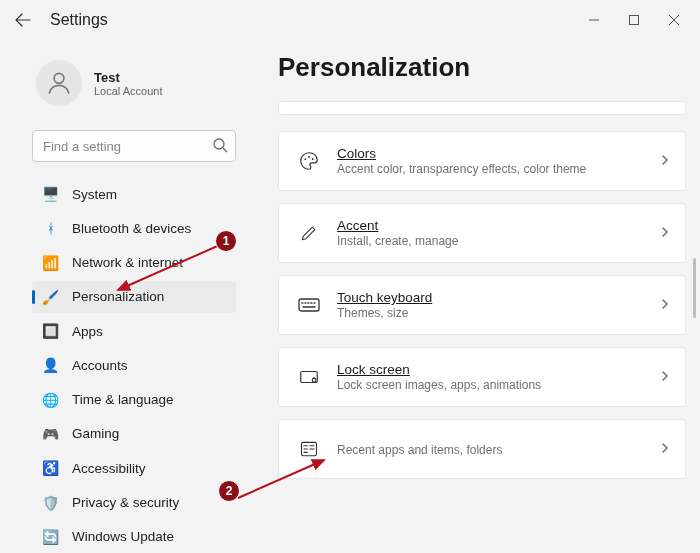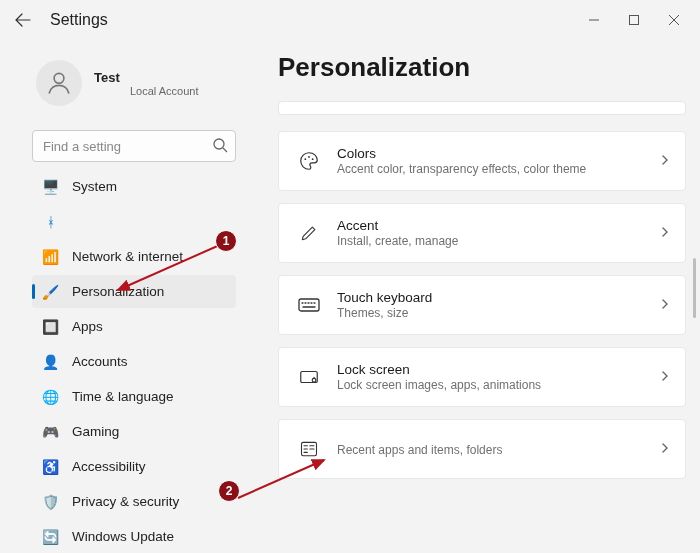--- a/index.html
+++ b/index.html
@@ -10,41 +10,41 @@
 .titlebar .title { margin-left: 10px; font-size: 16px; color:#222; }
 .win-controls { margin-left:auto; display:flex; }
 .win-controls .wc { width: 40px; height:30px; display:flex; align-items:center; justify-content:center; color:#555; }
 
 .container { display:flex; height: calc(553px - 40px); }
 
 .sidebar { width: 248px; padding: 10px 8px 0 32px; display:flex; flex-direction:column; }
 .account { display:flex; align-items:center; gap:12px; padding: 10px 4px 18px 4px; }
 .avatar { width:46px; height:46px; border-radius:50%; background:#e6e6e6; display:flex; align-items:center; justify-content:center; color:#666; }
 .acct-name { font-size:13px; font-weight:600; color:#222; }
-.acct-type { font-size:11px; color:#666;margin-left:36px; }
-
-.search-wrap { position:relative; margin: 6px 4px 8px 0; }
+.acct-type { font-size:11px; color:#666; }
+
+.search-wrap { position:relative; margin: 6px 4px 16px 0; }
 .search-input { width: 100%; height:32px; border:1px solid #ccc; border-radius:4px; background:#fdfdfd; padding: 0 32px 0 10px; font-size:13px; color:#333; outline:none; }
 .search-input::placeholder { color:#888; }
 .search-icon { position:absolute; right:8px; top:7px; color:#666; }
 
 .nav { display:flex; flex-direction:column; gap:2px; overflow-y:auto; padding-right:4px; }
 .nav-item { display:flex; align-items:center; gap:12px; height:36px; padding:0 10px; border-radius:4px; font-size:13.5px; color:#222; cursor:pointer; position:relative; }
 .nav-item.selected { background:#eaeaea; }
 .nav-item.selected::before { content:""; position:absolute; left:0; top:9px; bottom:9px; width:3px; background:#0067c0; border-radius:3px; }
 .nav-icon { width:18px; height:18px; display:flex; align-items:center; justify-content:center; font-size:14px; }
 
 .main { flex:1; padding: 12px 14px 0 30px; overflow-y:auto; }
 .page-title { font-size:26px; font-weight:600; color:#1a1a1a; margin-bottom:18px; }
 .slab-top { height:14px; background:#fff; border:1px solid #e7e7e7; border-radius:4px; margin-bottom:16px; }
 
 .setting-card { background:#fff; border:1px solid #e8e8e8; border-radius:4px; height:60px; margin-bottom:12px; display:flex; align-items:center; padding:0 14px; cursor:pointer; }
 .setting-card .card-icon { width:32px; display:flex; align-items:center; justify-content:center; color:#333; }
 .setting-card .card-text { flex:1; margin-left:12px; }
-.setting-card .card-label { font-size:13.5px; color:#1a1a1a; }
+.setting-card .card-label { font-size:13.5px; color:#1a1a1a;text-decoration:underline; }
 .setting-card .card-desc { font-size:12px; color:#707070; margin-top:1px; }
 .setting-card .chev { color:#666; }
 
 .scrollbar-indicator { position:absolute; right:4px; top:258px; width:3px; height:60px; background:#bdbdbd; border-radius:3px; }
 
 
 .anno-badge { position:absolute; width:22px; height:22px; border-radius:50%; background:#8b0f17; color:#fff; font-size:12px; font-weight:700; display:flex; align-items:center; justify-content:center; border:1px solid #fff; z-index:20; }
 .anno-svg { position:absolute; top:0; left:0; pointer-events:none; z-index:19; }
 </style>
 </head>
@@ -100,20 +100,21 @@
           </svg>
       </span>
     </div>
     <div class="nav" id="nav">
         <div class="nav-item">
           <span class="nav-icon">🖥️</span>
           <span>System</span>
         </div>
         <div class="nav-item">
           <span class="nav-icon" style="color: rgb(0, 120, 212);">ᚼ</span>
+          <span>Bluetooth &amp; devices</span>
         </div>
         <div class="nav-item">
           <span class="nav-icon" style="color: rgb(10, 163, 194);">📶</span>
           <span>Network &amp; internet</span>
         </div>
         <div class="nav-item selected">
           <span class="nav-icon">🖌️</span>
           <span>Personalization</span>
         </div>
         <div class="nav-item">

